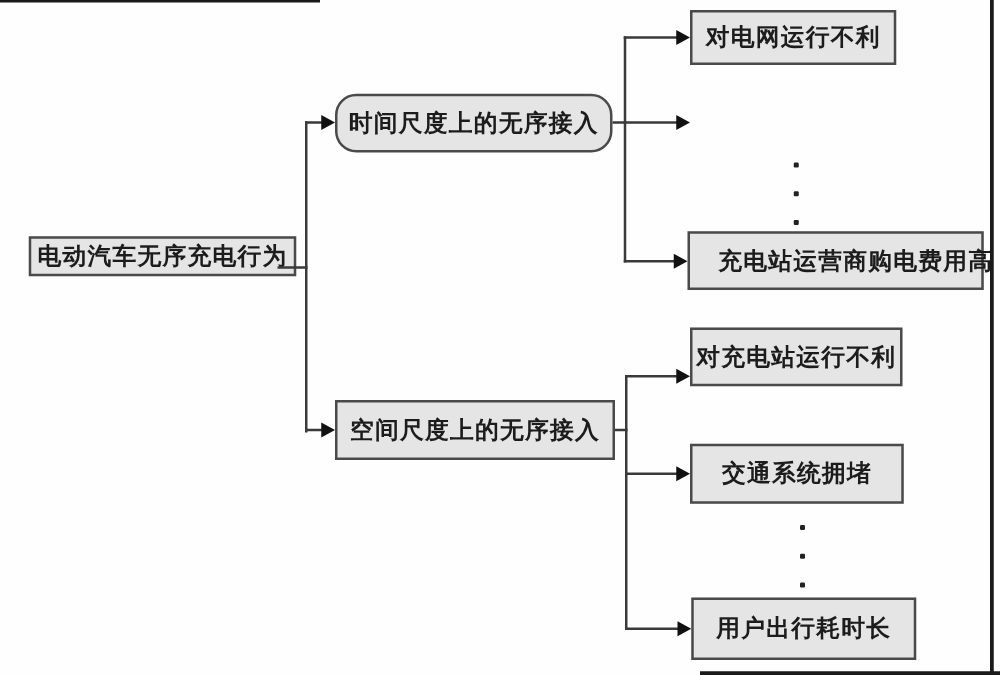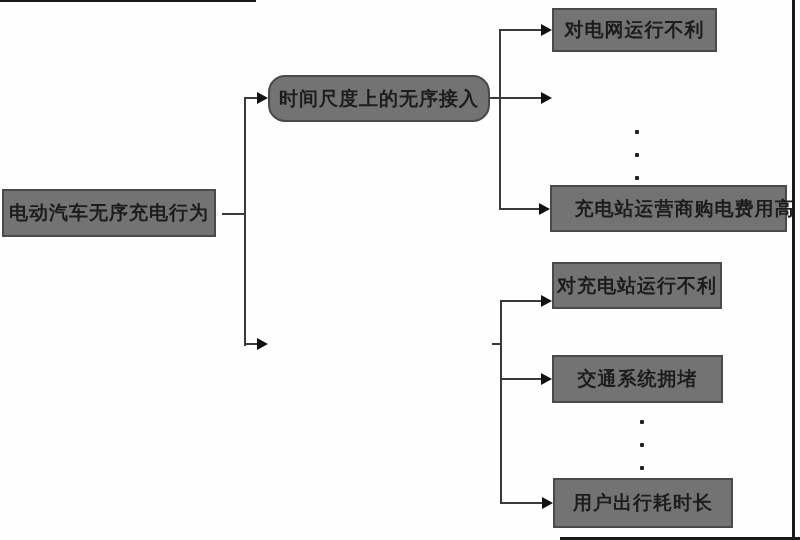--- a/index.html
+++ b/index.html
@@ -12,21 +12,21 @@
     width: 800px;
     height: 540px;
     background: #fefefe;
     overflow: hidden;
     font-family: "Liberation Sans", "DejaVu Sans", sans-serif;
   }
   .node {
     position: absolute;
     box-sizing: border-box;
     border: 2px solid #4a4a4a;
-    background: #737373;
+    background: #e5e5e5;
     display: flex;
     align-items: center;
     justify-content: center;
     font-size: 19px;
     font-weight: bold;
     color: #1c1c1c;
     letter-spacing: 1px;
     white-space: nowrap;
   }
   .hline, .vline {
@@ -53,33 +53,34 @@
   .artifact {
     position: absolute;
     background: #1a1a1a;
   }
 </style>
 </head>
 <body>
 
 <div id="canvas">
 
-  <div class="node" style="left:2px; top:189px; width:214px; height:48px;">电动汽车无序充电行为</div>
+  <div class="node" style="left:23px; top:189px; width:214px; height:32px;">电动汽车无序充电行为</div>
 
   <div class="hline" style="left:222px; top:213px; width:24px;"></div>
   <div class="vline" style="left:244px; top:97px; height:249px;"></div>
 
   <div class="hline" style="left:244px; top:97px; width:14px;"></div>
   <div class="arrow" style="left:257px; top:92px;"></div>
 
   <div class="hline" style="left:244px; top:343px; width:14px;"></div>
   <div class="arrow" style="left:257px; top:338px;"></div>
 
   <div class="node" style="left:268px; top:75px; width:222px; height:47px;border-radius:17px;">时间尺度上的无序接入</div>
 
+  <div class="node" style="left:268px; top:320px; width:224px; height:48px;">空间尺度上的无序接入</div>
 
   <div class="hline" style="left:490px; top:97px; width:11px;"></div>
   <div class="vline" style="left:499px; top:29px; height:181px;"></div>
 
   <div class="hline" style="left:499px; top:29px; width:43px;"></div>
   <div class="arrow" style="left:541px; top:24px;"></div>
 
   <div class="hline" style="left:499px; top:97px; width:43px;"></div>
   <div class="arrow" style="left:541px; top:92px;"></div>
 

